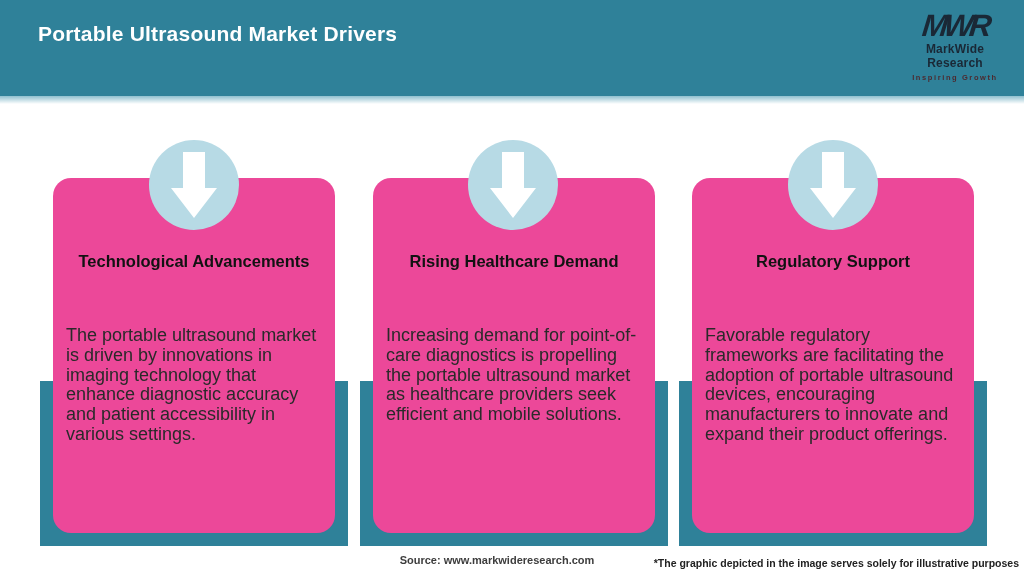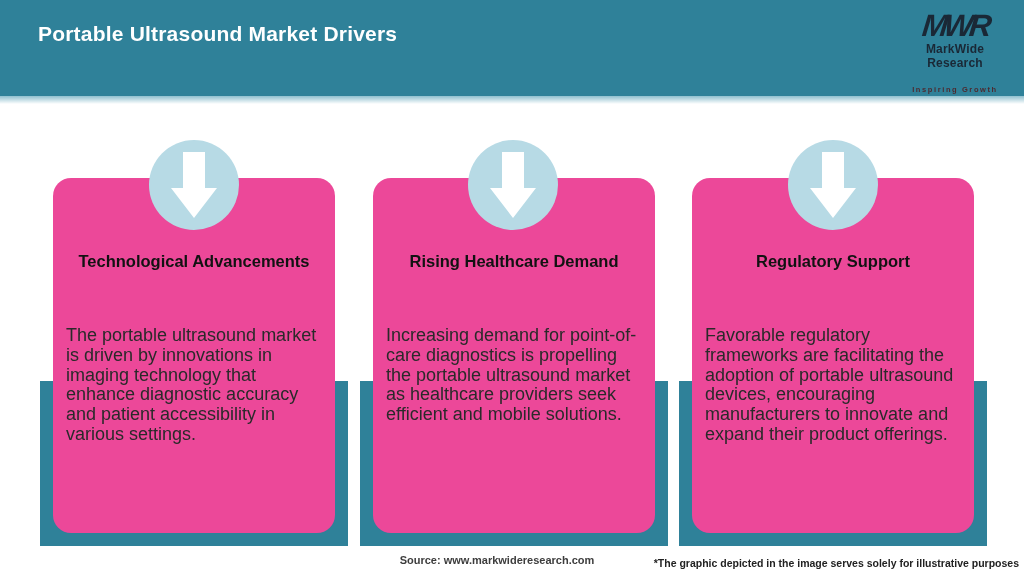--- a/index.html
+++ b/index.html
@@ -33,21 +33,21 @@
   }
   .logo-mark{
     font-size:31px;font-weight:900;font-style:italic;
     letter-spacing:-4px;line-height:28px;
     transform:skewX(-6deg);
   }
   .logo-name{
     font-size:12px;font-weight:bold;letter-spacing:.2px;margin-top:2px;
   }
   .logo-tagline{
-    font-size:7.5px;font-weight:bold;letter-spacing:1.6px;margin-top:15px;
+    font-size:7.5px;font-weight:bold;letter-spacing:1.6px;margin-top:3px;
     color:#4c2a30;
   }
 
   
   .teal-back{
     position:absolute;top:381px;height:165px;width:308px;
     background:#2f8199;
   }
   .tb-1{left:40px;} .tb-2{left:360px;} .tb-3{left:679px;}
 

